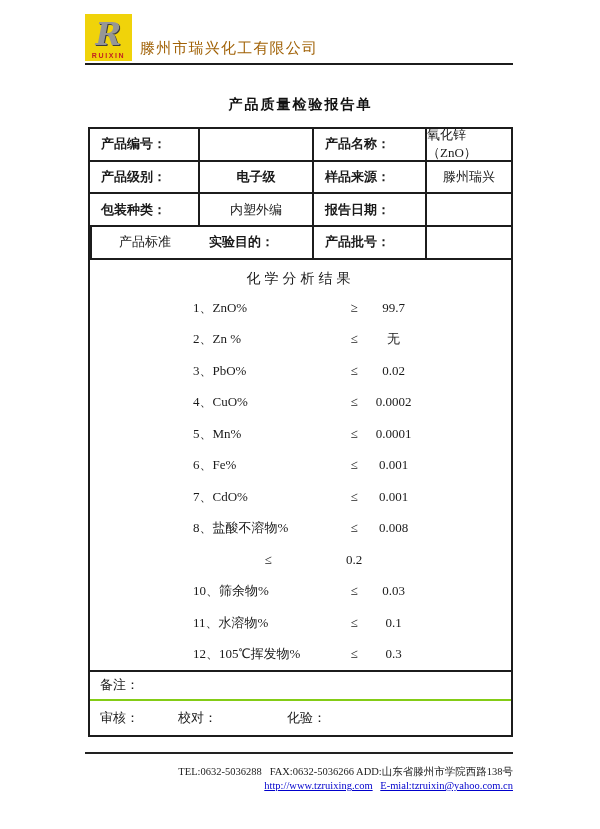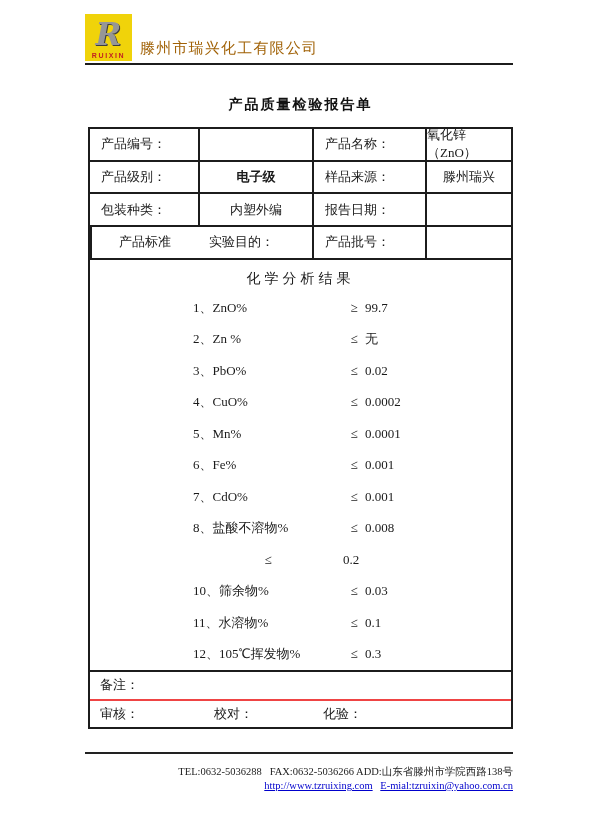--- a/index.html
+++ b/index.html
@@ -45,44 +45,44 @@
   .report-table {
     position:absolute; left:88px; top:127px; width:425px;
     border:2px solid #1c1c1c; font-size:13px; background:#fff;
   }
   .info-grid { display:grid; grid-template-columns:108px 114px 113px 1fr; }
   .cell {
     height:32.7px; border-bottom:2px solid #1c1c1c;
     display:flex; align-items:center; overflow:hidden;
   }
   .cell.bl { border-left:2px solid #1c1c1c; }
-  .lab { font-family:"Liberation Sans", sans-serif; font-weight:normal; padding-left:11px; }
+  .lab { font-family:"Liberation Sans", sans-serif; font-weight:bold; padding-left:11px; }
   .val { justify-content:center; font-family:"Liberation Serif", serif; }
   .val.emph { font-family:"Liberation Sans", sans-serif; font-weight:bold; }
 
   .chem-section { padding-top:6px; }
   .chem-title { text-align:center; font-size:14px; letter-spacing:4px; height:26px; line-height:26px; }
   .chem-row {
     display:grid; grid-template-columns:103px 150px 22px 57px;
     height:31.5px; align-items:center;
   }
   .chem-label { white-space:nowrap; }
   .chem-sym { text-align:center; }
-  .chem-val { text-align:left; }
+  .chem-val { text-align:center; }
 
   .remarks-row {
     border-top:2px solid #1c1c1c; height:29px;
     display:flex; align-items:center; padding-left:10px;
   }
   .sign-row {
-    border-top:2px solid #ef4444; height:28px;
+    border-top:2px solid #84cc16; height:36px;
     display:flex; align-items:center;
   }
   .sign-audit { margin-left:10px; }
-  .sign-proof { margin-left:75px; }
+  .sign-proof { margin-left:39px; }
   .sign-assay { margin-left:70px; }
 
   
   .footer {
     position:absolute; left:85px; top:752px; width:428px;
     border-top:2px solid #222; padding-top:11px; text-align:right;
     font-size:10.5px; color:#222;
   }
   .footer-line1 { white-space:pre; line-height:14px; }
   .footer-line2 { line-height:14px; }

